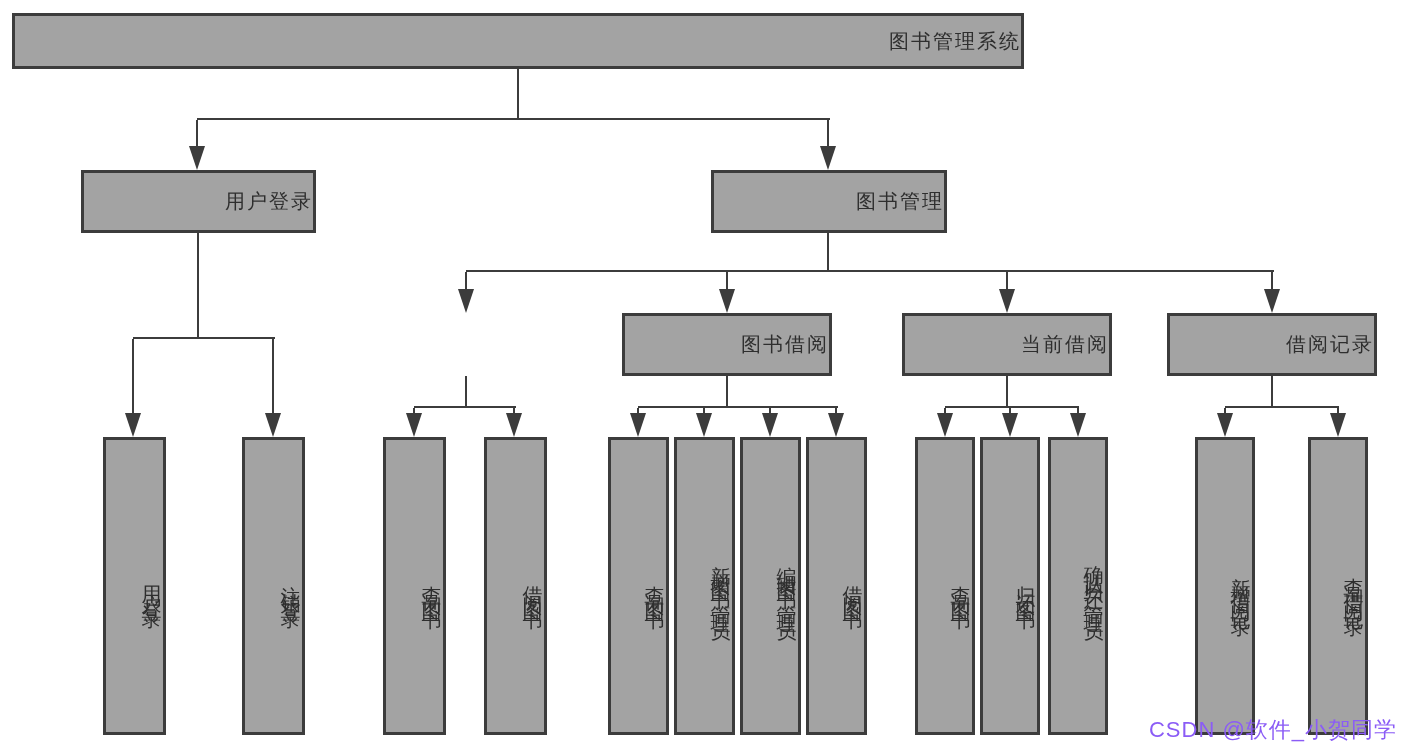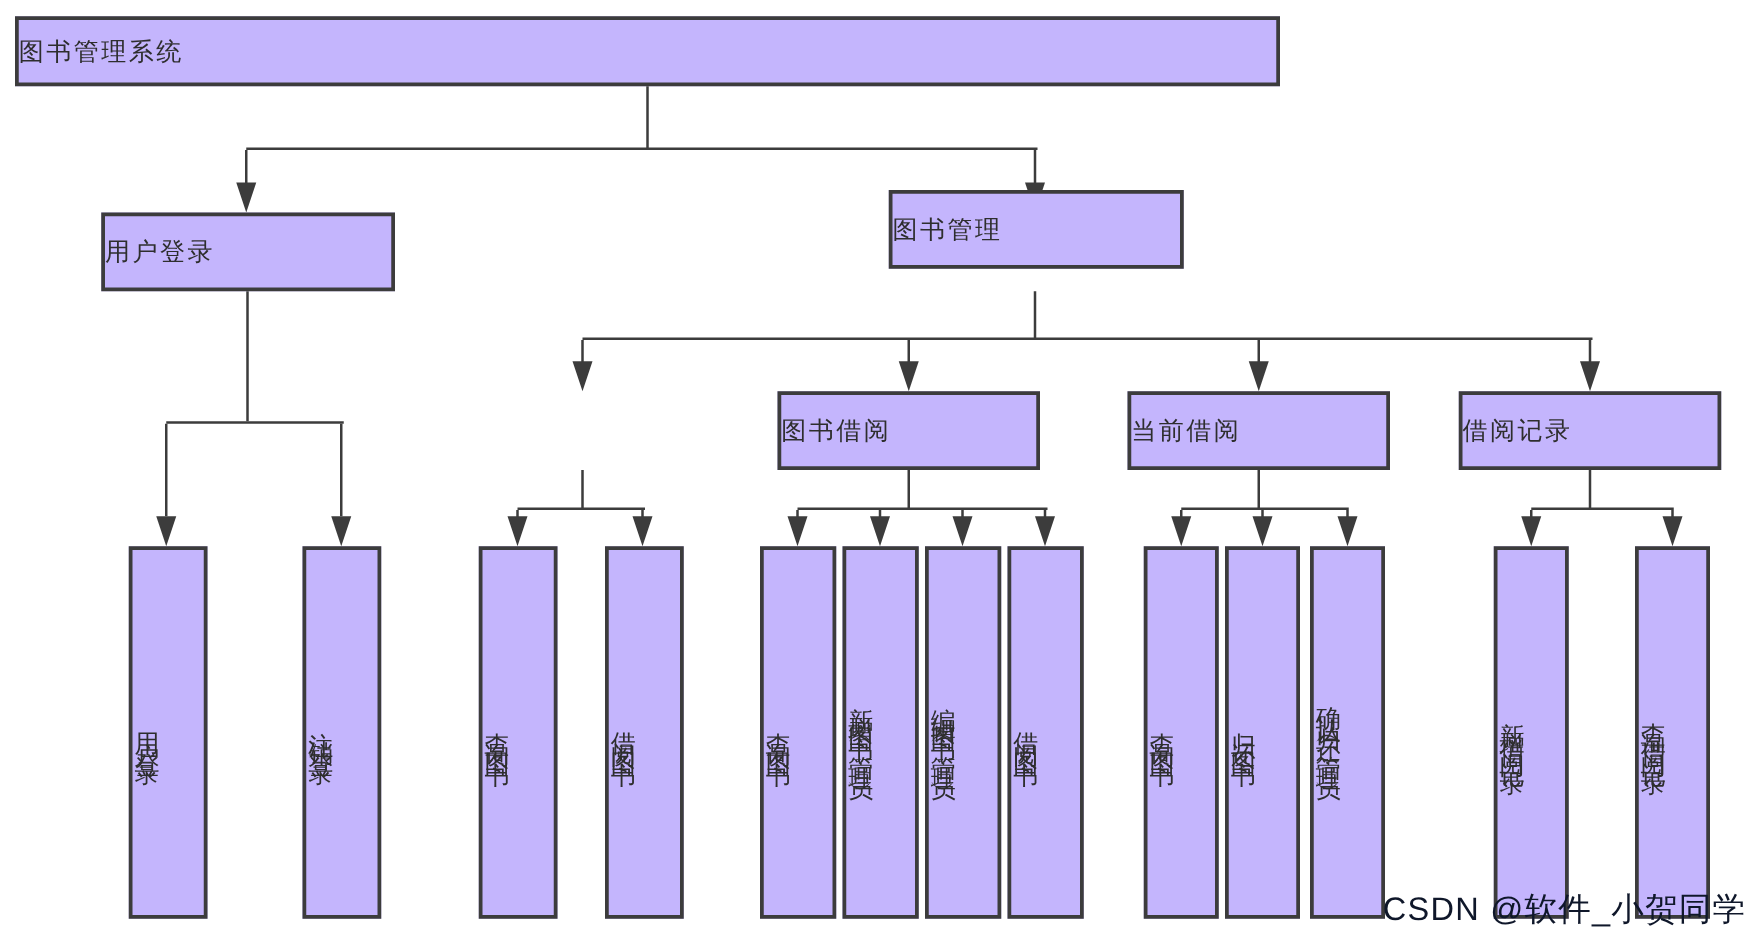--- a/index.html
+++ b/index.html
@@ -8,24 +8,24 @@
     width: 1405px;
     height: 747px;
     background: #ffffff;
     font-family: "Liberation Sans", "DejaVu Sans", sans-serif;
     overflow: hidden;
   }
   .box {
     position: absolute;
     box-sizing: border-box;
     border: 3px solid #3c3c3c;
-    background: #c4b5fd;
+    background: #a3a3a3;
     display: flex;
     align-items: center;
-    justify-content: flex-start;
+    justify-content: flex-end;
     color: #2e2e2e;
     font-size: 20px;
     letter-spacing: 2px;
     white-space: nowrap;
   }
   .leaf { letter-spacing: 0; }
   .leaf .vtext {
     writing-mode: vertical-rl;
     text-orientation: mixed;
     letter-spacing: 8px;
@@ -43,22 +43,22 @@
     position: absolute;
     width: 0; height: 0;
     border-left: 8px solid transparent;
     border-right: 8px solid transparent;
     border-top: 24px solid #3c3c3c;
   }
   .watermark {
     position: absolute;
     right: 8px;
     bottom: 2px;
-    font-size: 26px;
-    color: #0f172a;
+    font-size: 22px;
+    color: #8b5cf6;
     letter-spacing: 1px;
   }
 </style>
 </head>
 <body>
 
 <div id="canvas">
 
   <div class="box" style="left:12px; top:13px; width:1012px; height:56px;">
     <span>图书管理系统</span>
@@ -67,21 +67,21 @@
   <div class="vline" style="left:517px; top:69px; height:50px;"></div>
   <div class="hline" style="left:197px; top:118px; width:633px;"></div>
   <div class="stem" style="left:196px; top:120px; height:28px;"></div>
   <div class="arrow" style="left:189px; top:146px;"></div>
   <div class="stem" style="left:827px; top:120px; height:28px;"></div>
   <div class="arrow" style="left:820px; top:146px;"></div>
 
   <div class="box" style="left:81px; top:170px; width:235px; height:63px;">
     <span>用户登录</span>
   </div>
-  <div class="box" style="left:711px; top:152px; width:236px; height:63px;">
+  <div class="box" style="left:711px; top:170px; width:236px; height:63px;">
     <span>图书管理</span>
   </div>
 
   <div class="vline" style="left:197px; top:233px; height:104px;"></div>
   <div class="hline" style="left:133px; top:337px; width:142px;"></div>
   <div class="stem" style="left:132px; top:339px; height:74px;"></div>
   <div class="arrow" style="left:125px; top:413px;"></div>
   <div class="stem" style="left:272px; top:339px; height:74px;"></div>
   <div class="arrow" style="left:265px; top:413px;"></div>
 

